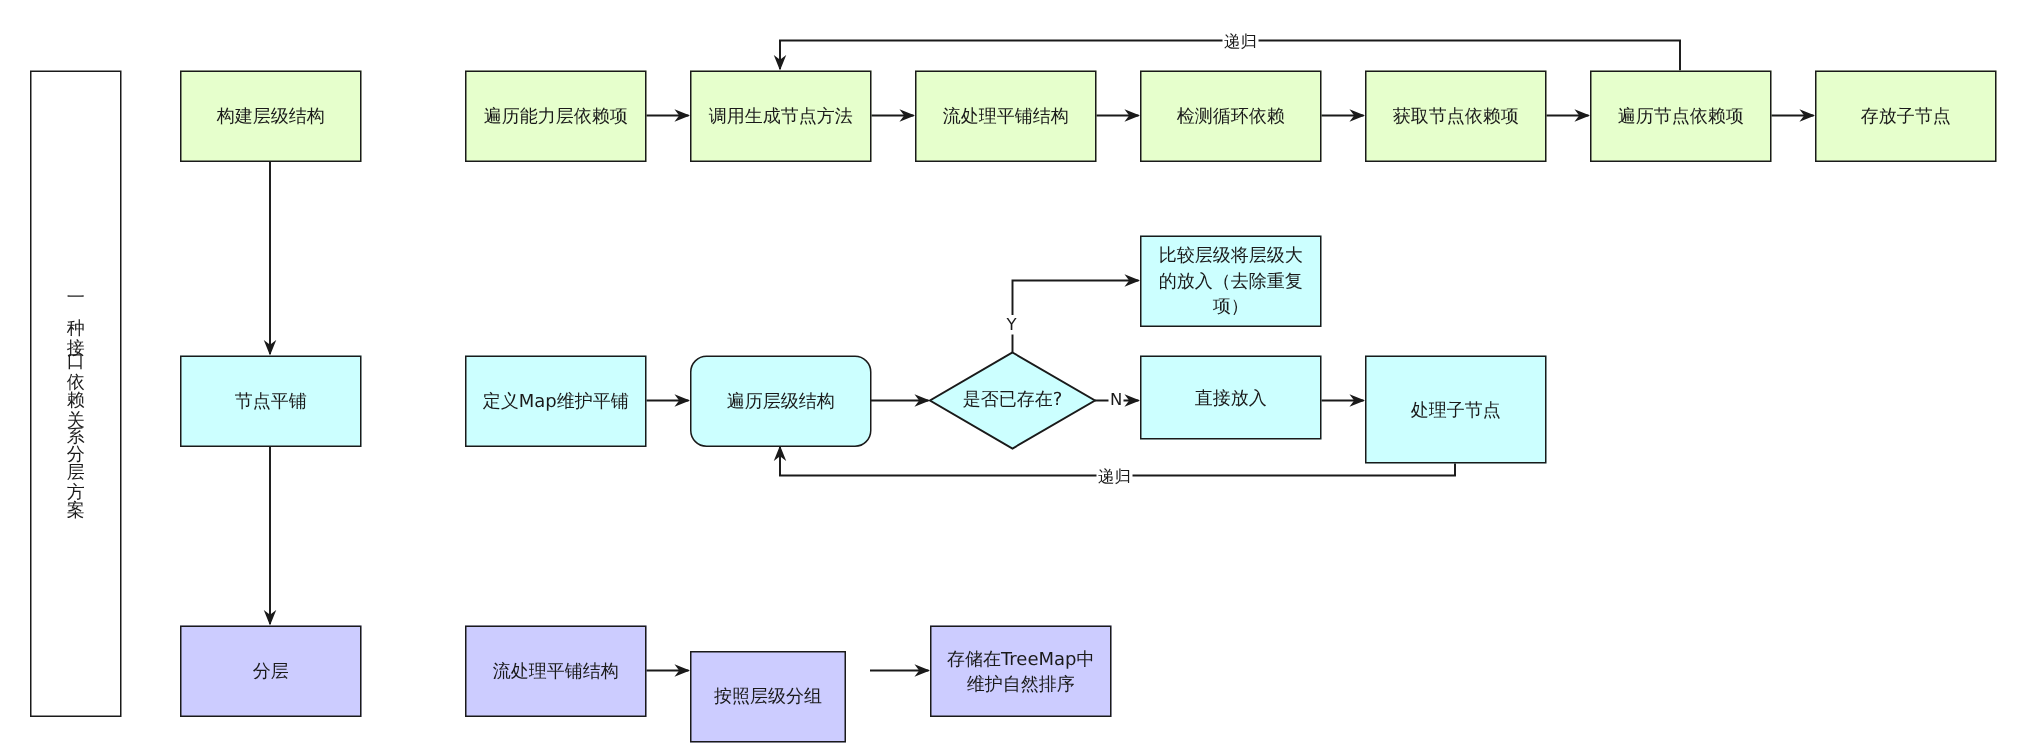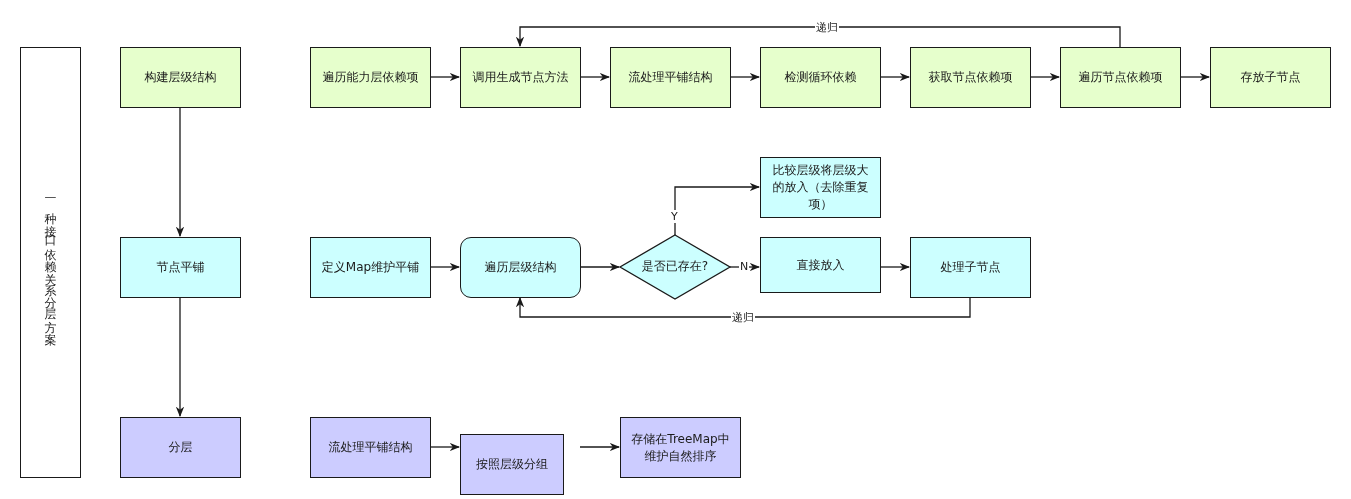--- a/index.html
+++ b/index.html
@@ -101,21 +101,21 @@
 </div>
 <span class="diamond-label" style="left:620px;top:258px;">是否已存在?</span>
 <span class="edge-label" style="left:670px;top:210px;">Y</span>
 <span class="edge-label" style="left:739px;top:260px;">N</span>
 <div class="node cyan" style="left:760px;top:157px;width:121px;height:61px;padding:0 8px;">
   <span>比较层级将层级大的放入（去除重复项）</span>
 </div>
 <div class="node cyan" style="left:760px;top:237px;width:121px;height:56px;">
   <span>直接放入</span>
 </div>
-<div class="node cyan" style="left:910px;top:237px;width:121px;height:61px;font-family:Liberation Serif, serif;">
+<div class="node cyan" style="left:910px;top:237px;width:121px;height:72px;font-family:Liberation Serif, serif;">
   <span>处理子节点</span>
 </div>
 <span class="edge-label" style="left:731px;top:311px;">递归</span>
 
 <div class="node purple" style="left:310px;top:417px;width:121px;height:61px;">
   <span>流处理平铺结构</span>
 </div>
 <div class="node purple" style="left:460px;top:417px;width:104px;height:61px;margin-top:17px;">
   <span>按照层级分组</span>
 </div>

